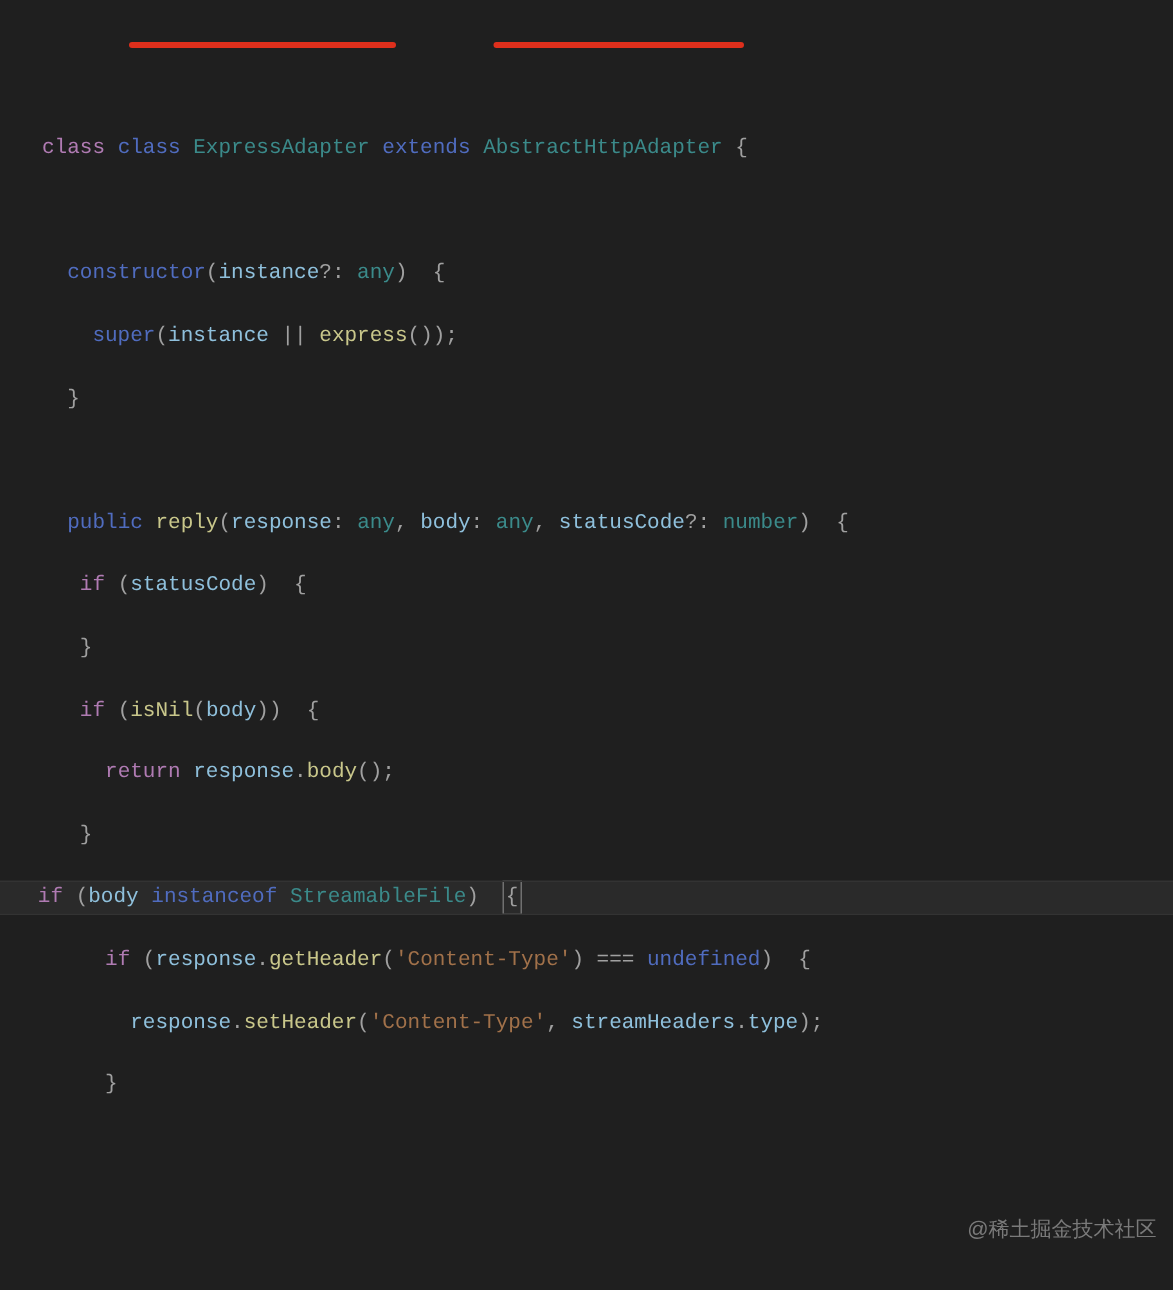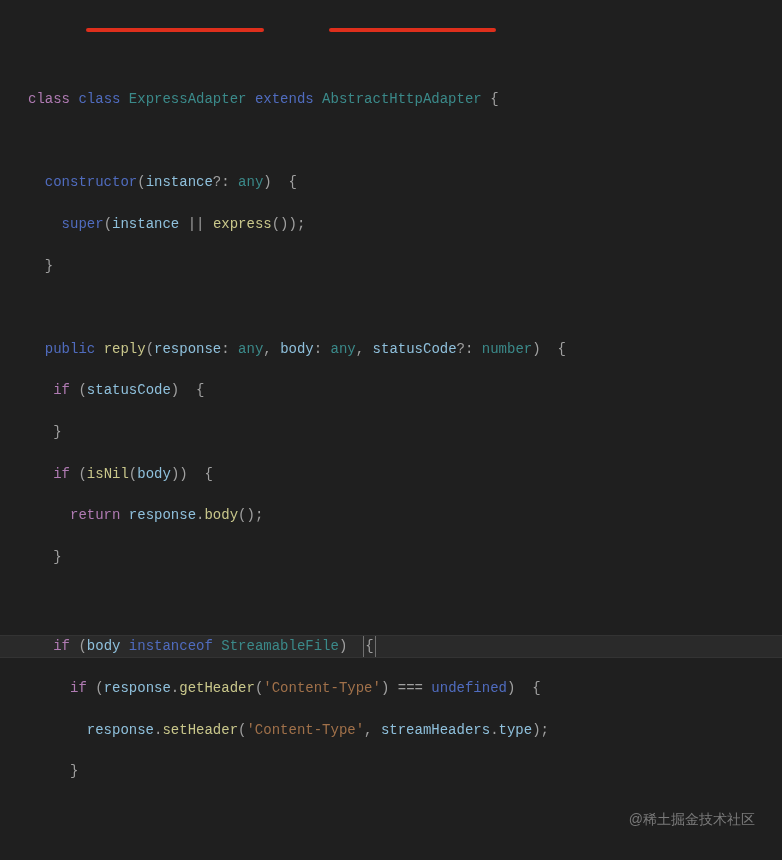--- a/index.html
+++ b/index.html
@@ -30,34 +30,32 @@
   .cursor-box {
     outline: 1px solid #707070;
     display: inline-block;
     padding: 0 1px;
   }
   .highlight-line {
     background: #2a2a2a;
     outline: 1px solid #333;
     display: block;
     margin-left:-28px;
-    padding-left:28px;
     margin-right:-10px;
-    margin-top:48px;
   }
 
   .underline-red {
     position:absolute;
     height:3.5px;
     background:#de2f1c;
     border-radius:2px;
   }
   .watermark {
     position:absolute;
-    right:27px;
+    right:11px;
     bottom:30px;
     color:#7a7a7a;
     font-size:14px;
     font-family: sans-serif;
   }
   .line { display:block; }
 </style>
 </head>
 <body>
 

